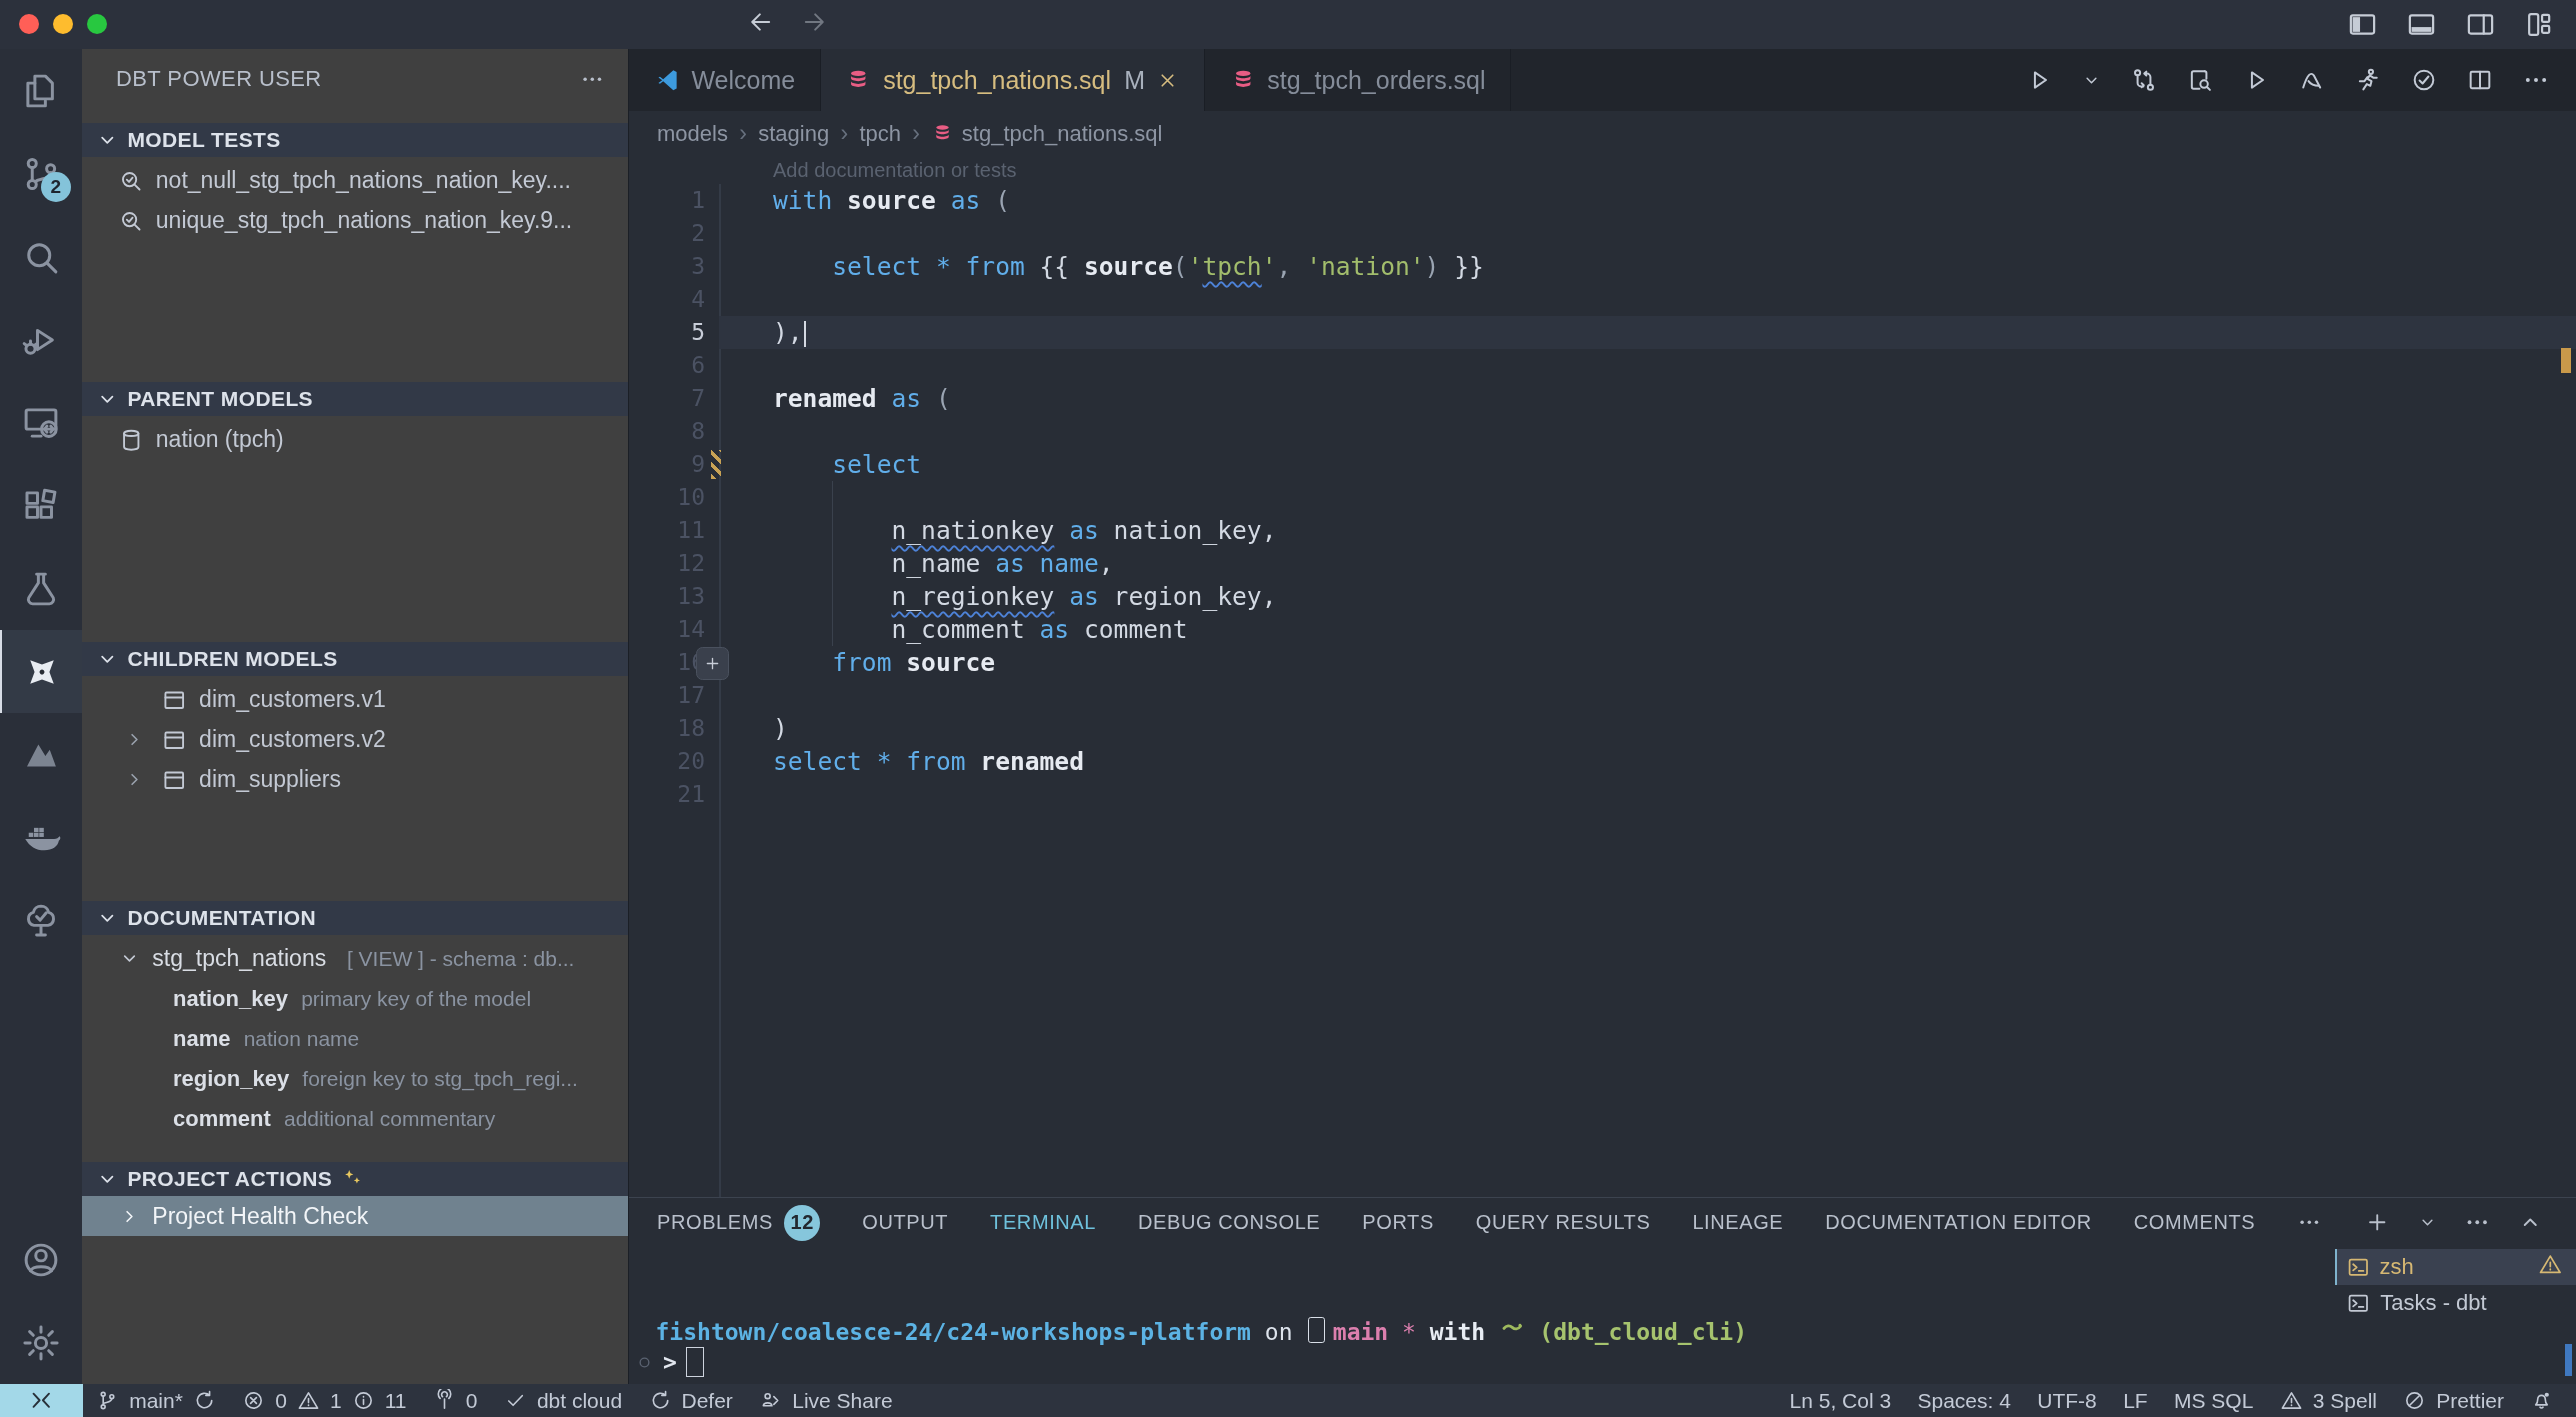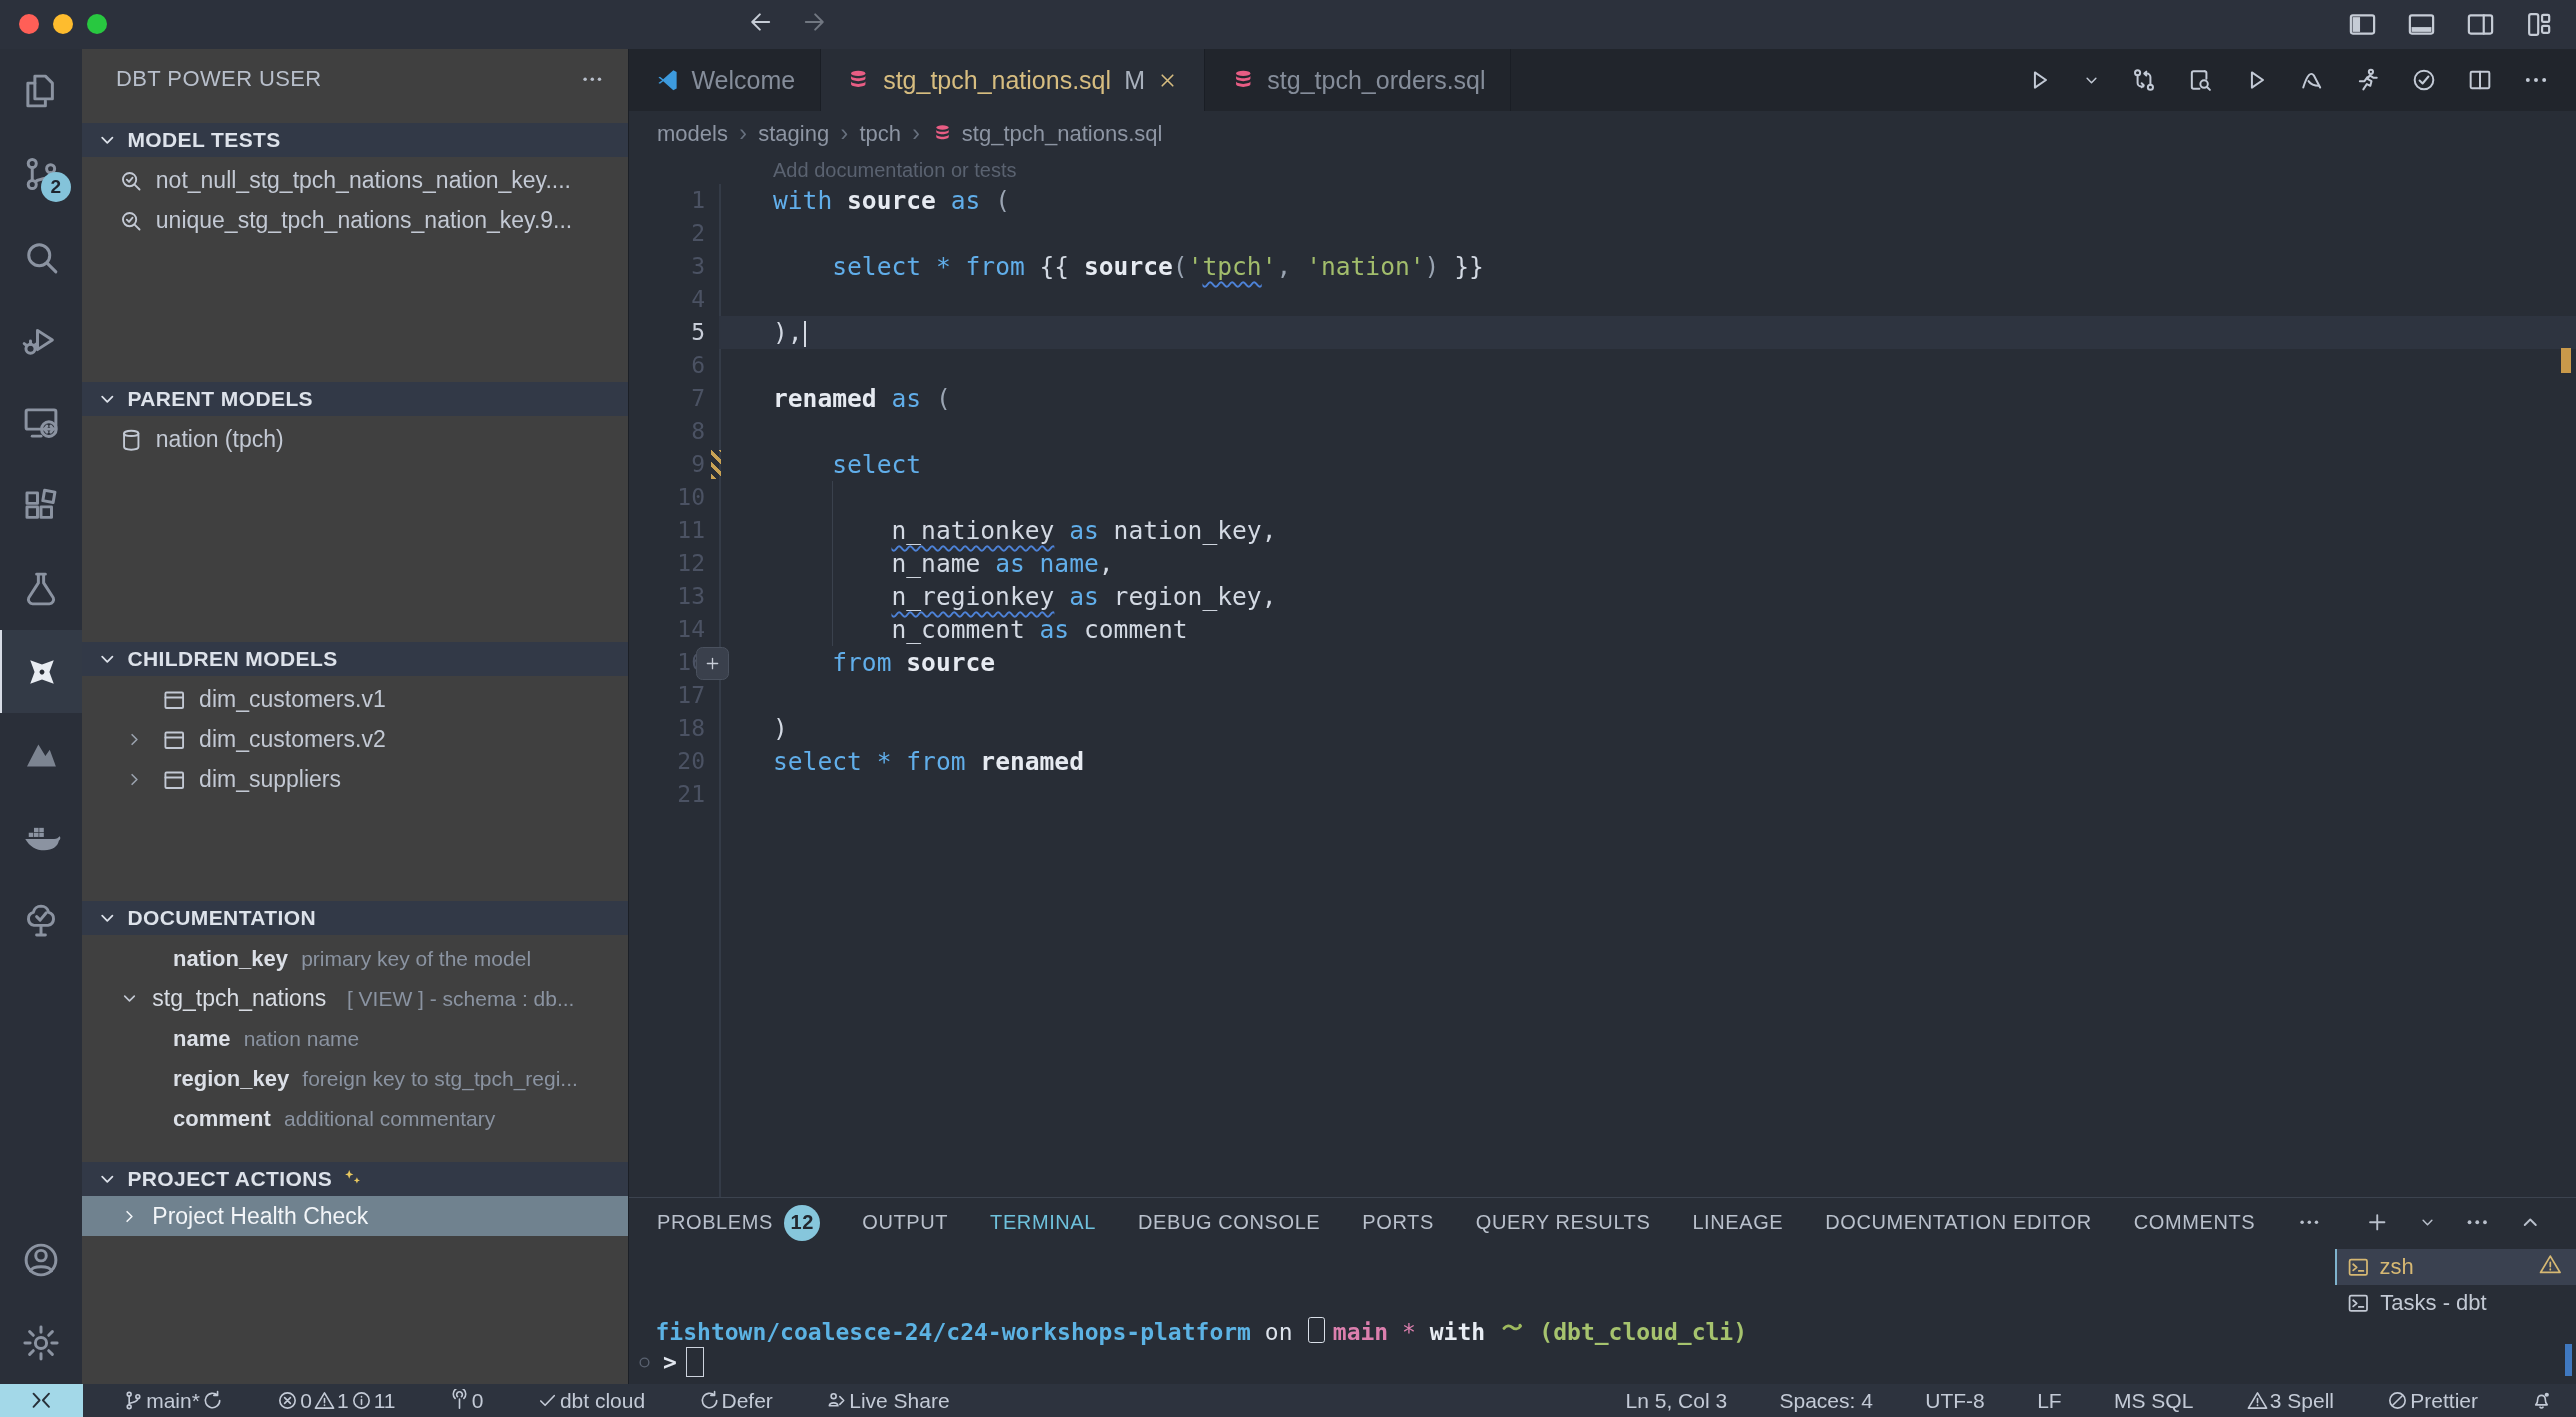--- a/index.html
+++ b/index.html
@@ -100,21 +100,21 @@
   .prompt-gt{color:#e2e7ef;font-weight:bold;}
   .termlist{width:241px;flex-shrink:0;padding-top:1.9px;font-size:22px;}
   .trow{height:36px;display:flex;align-items:center;gap:9.4px;padding-left:11.3px;color:#c3c9d4;position:relative;}
   .trow.active{background:#3a4150;color:#d6b873;border-left:2.8px solid #7fb3cd;padding-left:8.5px;}
   .trow .twarn{margin-left:auto;margin-right:13.2px;color:#d6b873;}
   .panel-scroll{position:absolute;right:3.8px;bottom:7.6px;width:7.6px;height:32px;background:#3f78c0;}
   
   .statusbar{position:absolute;left:0;top:1384px;width:2576px;height:33px;background:#2d333e;display:flex;
     align-items:center;font-size:21px;color:#c3cad6;z-index:40;}
   .sb-remote{width:83px;height:33px;background:#a3d8e8;color:#273039;display:flex;align-items:center;justify-content:center;}
-  .sb-item{display:flex;align-items:center;gap:1px;padding:0 13.2px;white-space:nowrap;margin-left:26px;}
+  .sb-item{display:flex;align-items:center;gap:10px;padding:0 13.2px;white-space:nowrap;}
   .sb-right{margin-left:auto;display:flex;align-items:center;padding-right:9.4px;}
 </style>
 </head>
 <body>
 
 <div class="titlebar">
   <div class="traffic">
     <span class="tl" style="background:#ff5f57"></span>
     <span class="tl" style="background:#febc2e"></span>
     <span class="tl" style="background:#28c840"></span>
@@ -407,32 +407,32 @@
         <div class="sec" style="top: 852px;">
           <div class="sec-bar">
             <span class="ic">
               <svg width="24.6" height="24.6" viewBox="0 0 24 24">
                 <path fill="none" stroke="currentColor" stroke-width="1.7" stroke-linecap="round" stroke-linejoin="round" d="M7 9.5l5 5 5-5"></path>
               </svg>
             </span>
             <span>DOCUMENTATION</span>
           </div>
           <div class="sec-rows">
-            <div class="srow doc-field">
-              <span class="fname">nation_key</span>
-              <span class="fdesc">primary key of the model</span>
-            </div>
             <div class="srow doc-root">
               <span class="ic">
                 <svg width="23" height="23" viewBox="0 0 24 24">
                   <path fill="none" stroke="currentColor" stroke-width="1.7" stroke-linecap="round" stroke-linejoin="round" d="M7 9.5l5 5 5-5"></path>
                 </svg>
               </span>
               <span class="mname">stg_tpch_nations</span>
               <span class="msuffix">[ VIEW ] - schema : db...</span>
+            </div>
+            <div class="srow doc-field">
+              <span class="fname">nation_key</span>
+              <span class="fdesc">primary key of the model</span>
             </div>
             <div class="srow doc-field">
               <span class="fname">name</span>
               <span class="fdesc">nation name</span>
             </div>
             <div class="srow doc-field">
               <span class="fname">region_key</span>
               <span class="fdesc">foreign key to stg_tpch_regi...</span>
             </div>
             <div class="srow doc-field">

